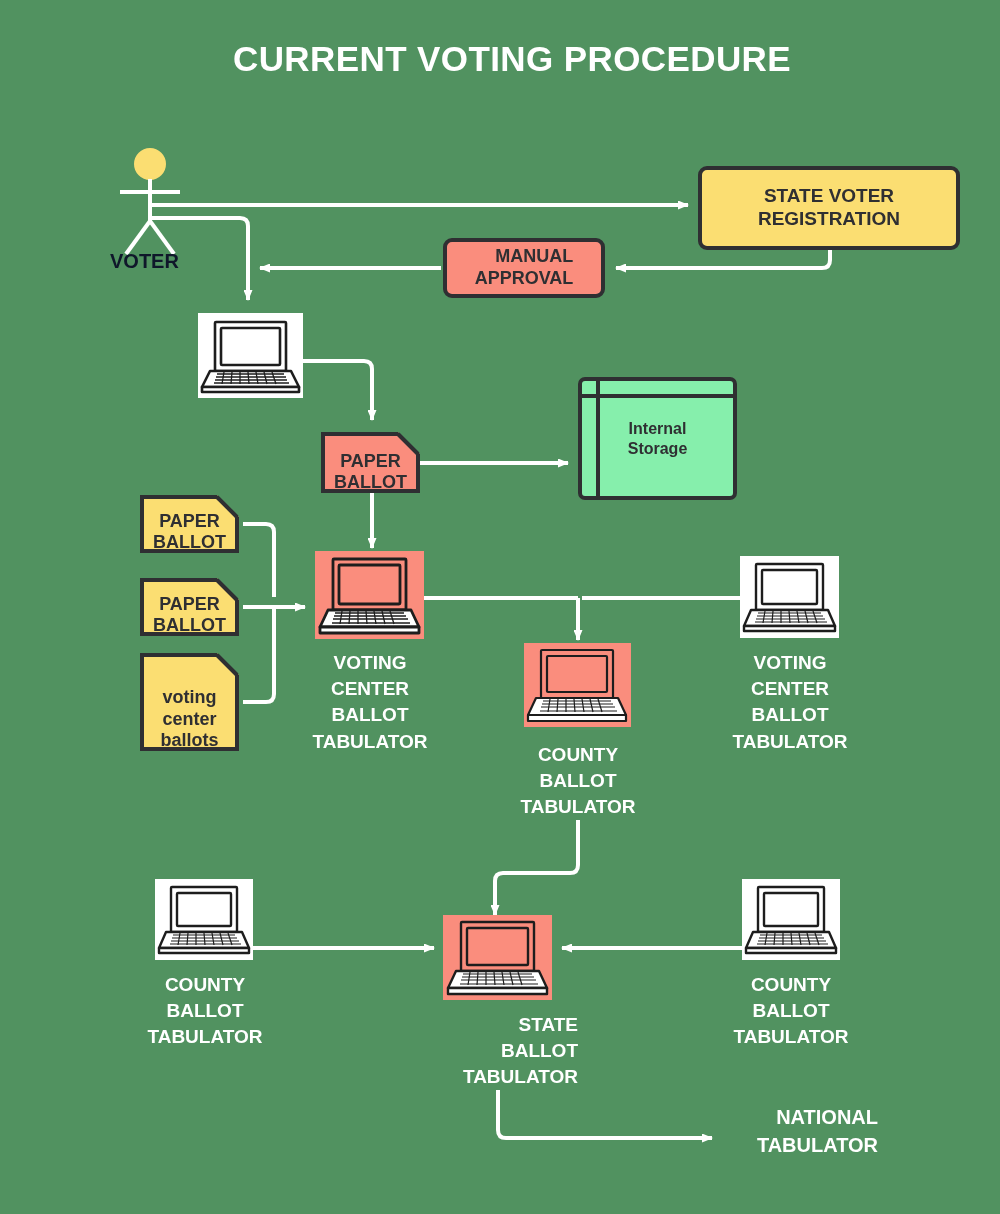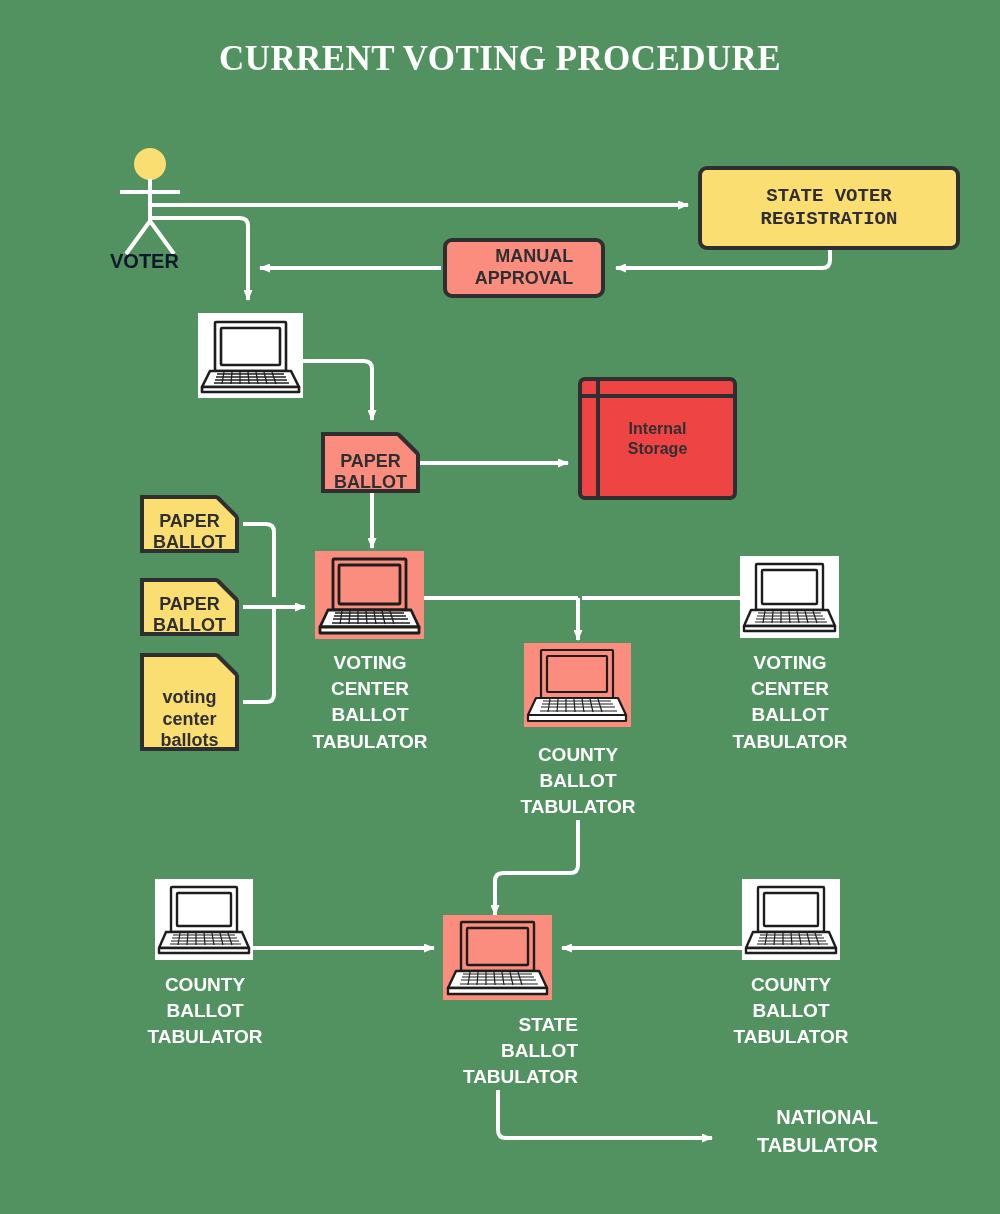--- a/index.html
+++ b/index.html
@@ -18,46 +18,45 @@
   #wires {
     position: absolute;
     left: 0; top: 0;
     width: 1000px; height: 1214px;
     pointer-events: none;
   }
 
   
   #title {
     position: absolute;
-    left: 150px; top: 38px;
+    left: 162px; top: 38px;
     width: 700px;
     text-align: center;
     color: #ffffff;
     font-size: 35px;
     font-weight: bold;
     line-height: 1.22;
     letter-spacing: 0.4px;
-    font-family: Liberation Serif, serif;
   }
 
   
   .procbox {
     position: absolute;
     box-sizing: border-box;
     border: 4px solid #2f2f32;
     border-radius: 9px;
     color: #2f2f32;
     font-weight: bold;
     display: flex;
     align-items: center;
     justify-content: center;
     text-align: center;
     line-height: 1.2;
   }
-  .yellowbox { background: #FBDE72; font-family: Liberation Mono, monospace; }
+  .yellowbox { background: #FBDE72; }
   .redbox    { background: #FA8D7D; text-align: right; }
 
   
   .note {
     position: absolute;
     box-sizing: border-box;
     color: #2f2f32;
     font-weight: bold;
     text-align: center;
     line-height: 1.18;
@@ -79,21 +78,21 @@
     position: absolute;
     right: 0px; top: 0px;
     width: 24px; height: 24px;
   }
   .note .lbl { position: relative; z-index: 3; padding: 0 6px; }
 
   
   #storage {
     position: absolute;
     box-sizing: border-box;
-    background: #ef4444;
+    background: #86efac;
     border: 4px solid #2f2f32;
     border-radius: 7px;
     color: #2f2f32;
     font-weight: bold;
     text-align: center;
     display: flex;
     align-items: center;
     justify-content: center;
     line-height: 1.25;
     font-size: 16px;

